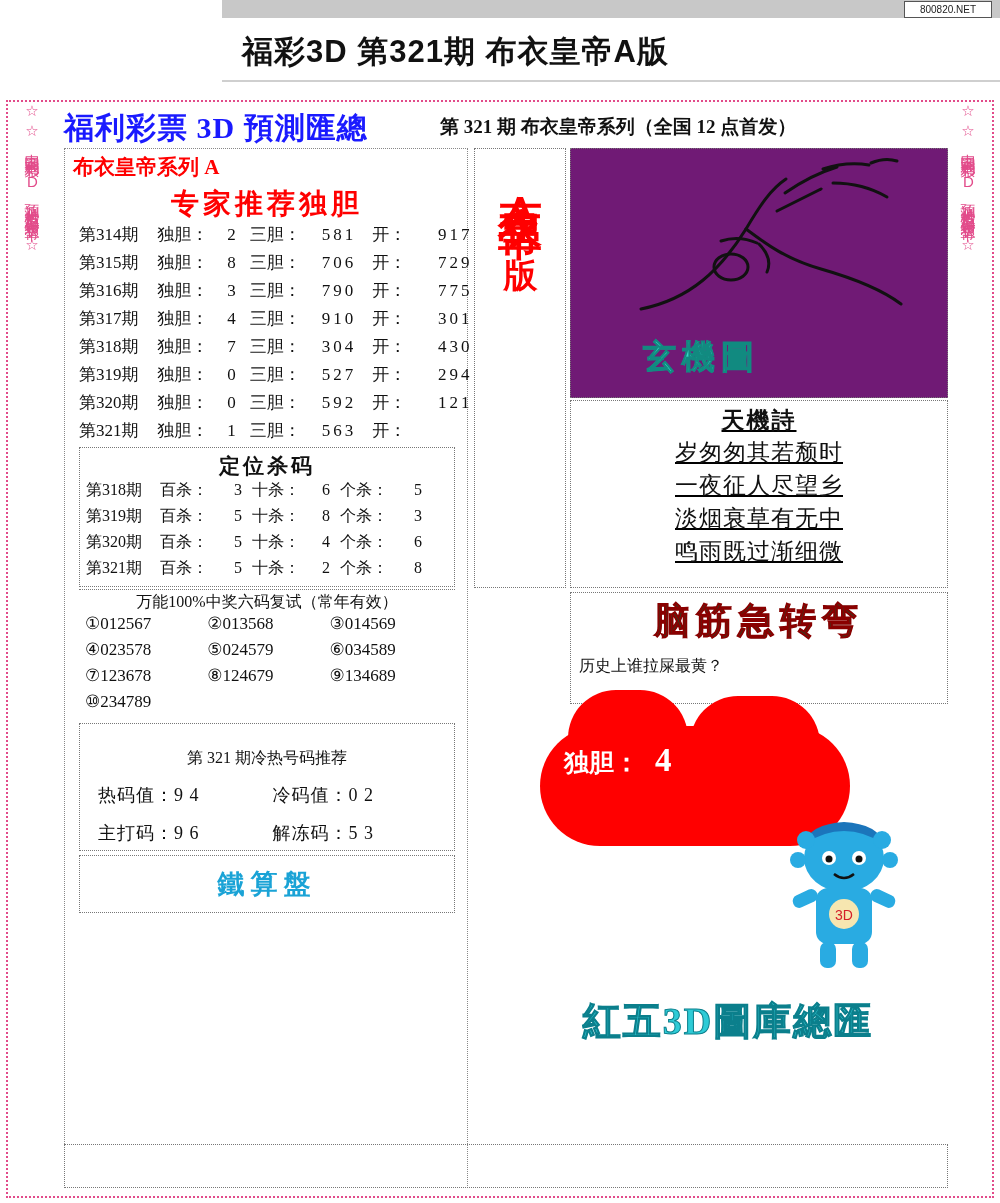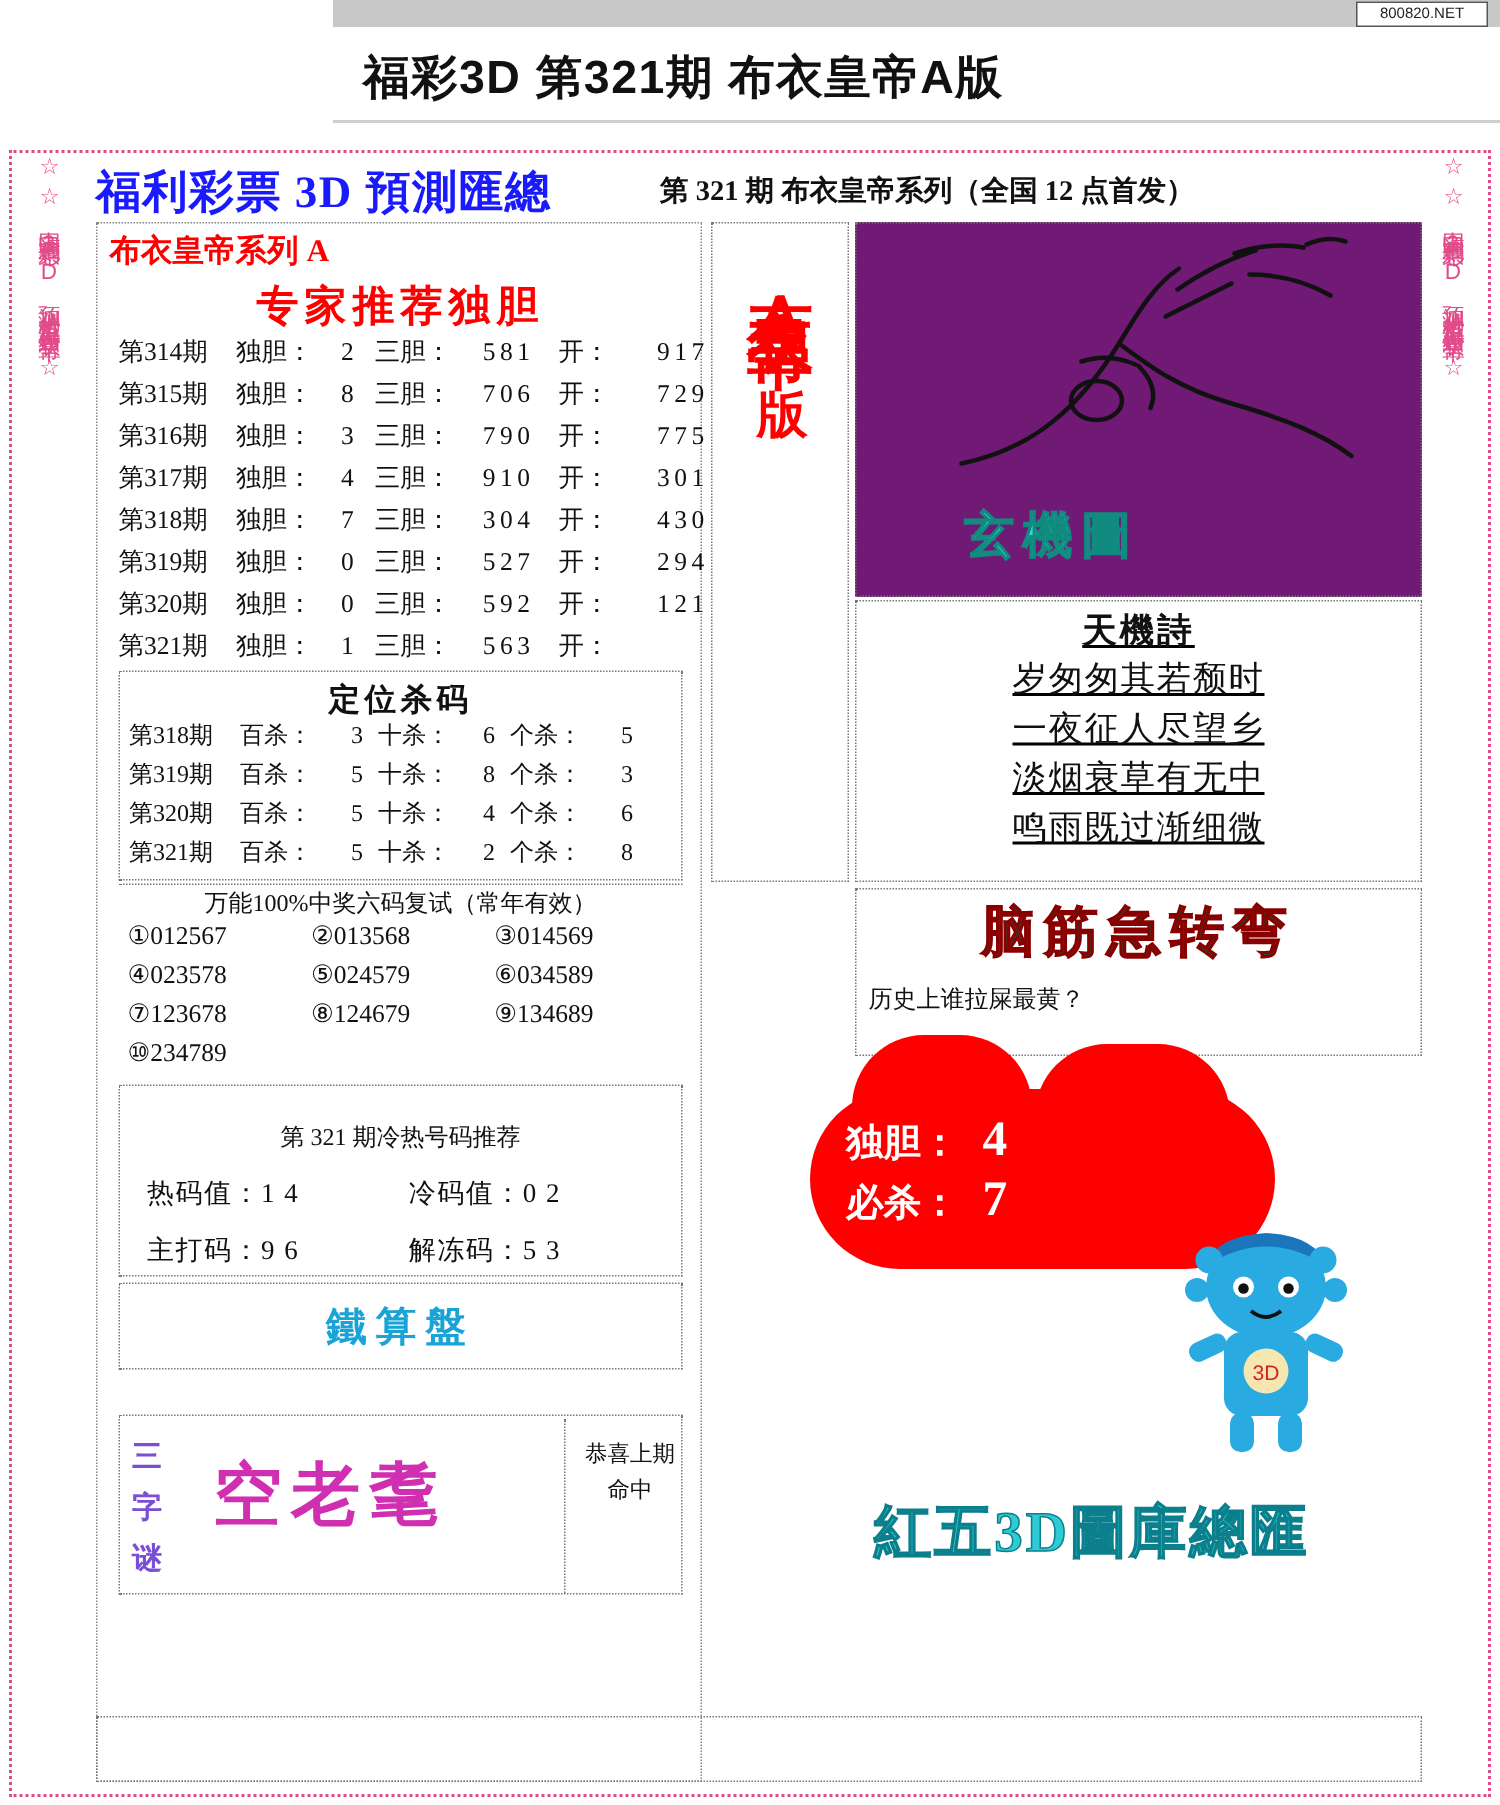--- a/index.html
+++ b/index.html
@@ -257,39 +257,33 @@
         <span>⑨134689</span>
       </div>
       <div class="sixrow">
         <span>⑩234789</span>
       </div>
     </div>
 
     <div class="hotcold">
       <div class="hct">第 321 期冷热号码推荐</div>
       <div class="hcrow">
-        <span><b style="font-weight:normal">热码值：</b><i style="font-style:normal">1 4</i></span>
+        <span><b style="font-weight:normal">热码值：</b><i style="font-style:normal">9 4</i></span>
         <span><b style="font-weight:normal">冷码值：</b><i style="font-style:normal">0 2</i></span>
       </div>
       <div class="hcrow">
         <span><b style="font-weight:normal">主打码：</b><i style="font-style:normal">9 6</i></span>
         <span><b style="font-weight:normal">解冻码：</b><i style="font-style:normal">5 3</i></span>
       </div>
     </div>
 
     <div class="tiesuan">
       <div class="tt">鐵算盤</div>
     </div>
 
-    <div class="riddle">
-      <div class="lbl">三字谜</div>
-      <div class="big">空老耄</div>
-      <div class="sep"></div>
-      <div class="cong">恭喜上期命中</div>
-    </div>
   </div>
 
   <div class="rightcol">
 
     <div class="vtitle">
       <div class="vt">布衣皇帝</div>
       <div class="vt va" style="font-size:34px;margin-top:0">A版</div>
     </div>
 
     <div class="xuanji">
@@ -321,23 +315,20 @@
     <div class="naojin">
       <div class="nt">脑筋急转弯</div>
       <div class="q">历史上谁拉屎最黄？</div>
     </div>
 
     <div class="cloudwrap">
       <div class="cloud"></div>
       <div class="cloudtxt">
         <div class="r">
           <span>独胆：</span><span class="num">4</span>
-        </div>
-        <div class="r">
-          <span>必杀：</span><span class="num">7</span>
         </div>
       </div>
 
       <svg class="mascot" viewBox="0 0 180 180">
         <ellipse cx="90" cy="44" rx="40" ry="34" fill="#29abe2"></ellipse>
         <path d="M50 30 q40 -26 80 0 q-6 -20 -40 -22 q-34 2 -40 22z" fill="#1b75bb"></path>
         <circle cx="52" cy="26" r="9" fill="#29abe2"></circle>
         <circle cx="128" cy="26" r="9" fill="#29abe2"></circle>
         <circle cx="44" cy="46" r="8" fill="#29abe2"></circle>
         <circle cx="136" cy="46" r="8" fill="#29abe2"></circle>

